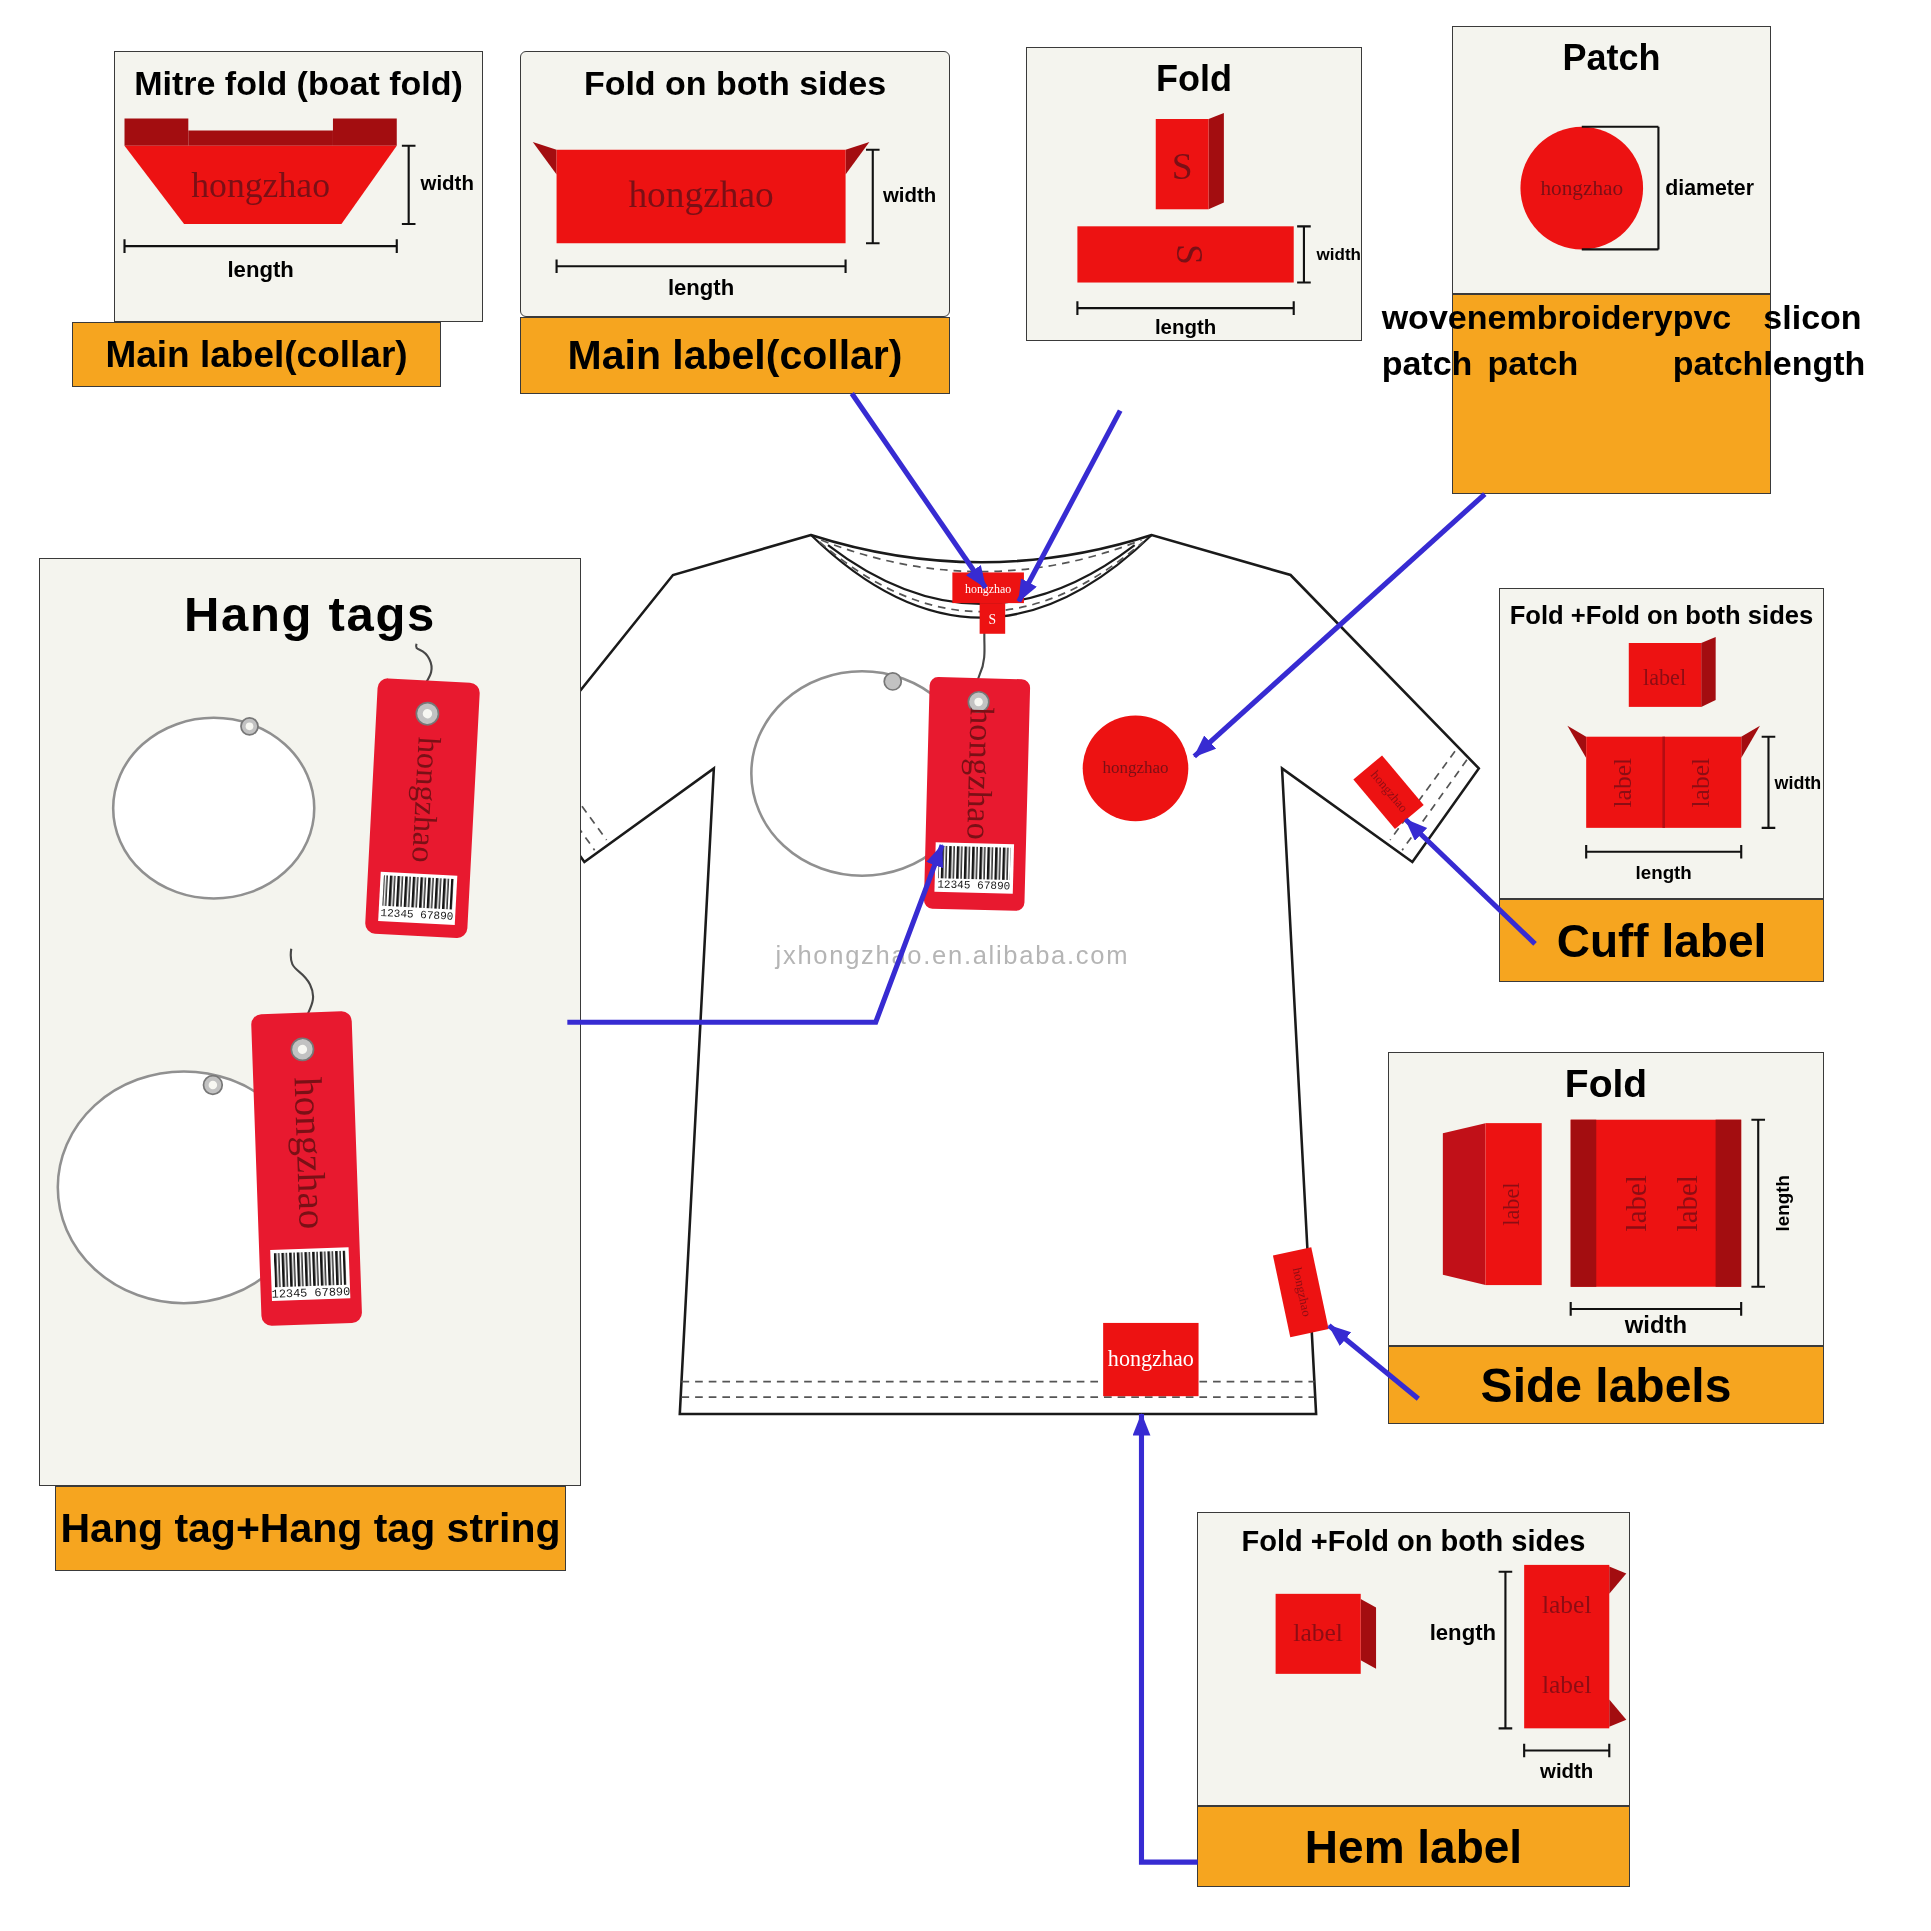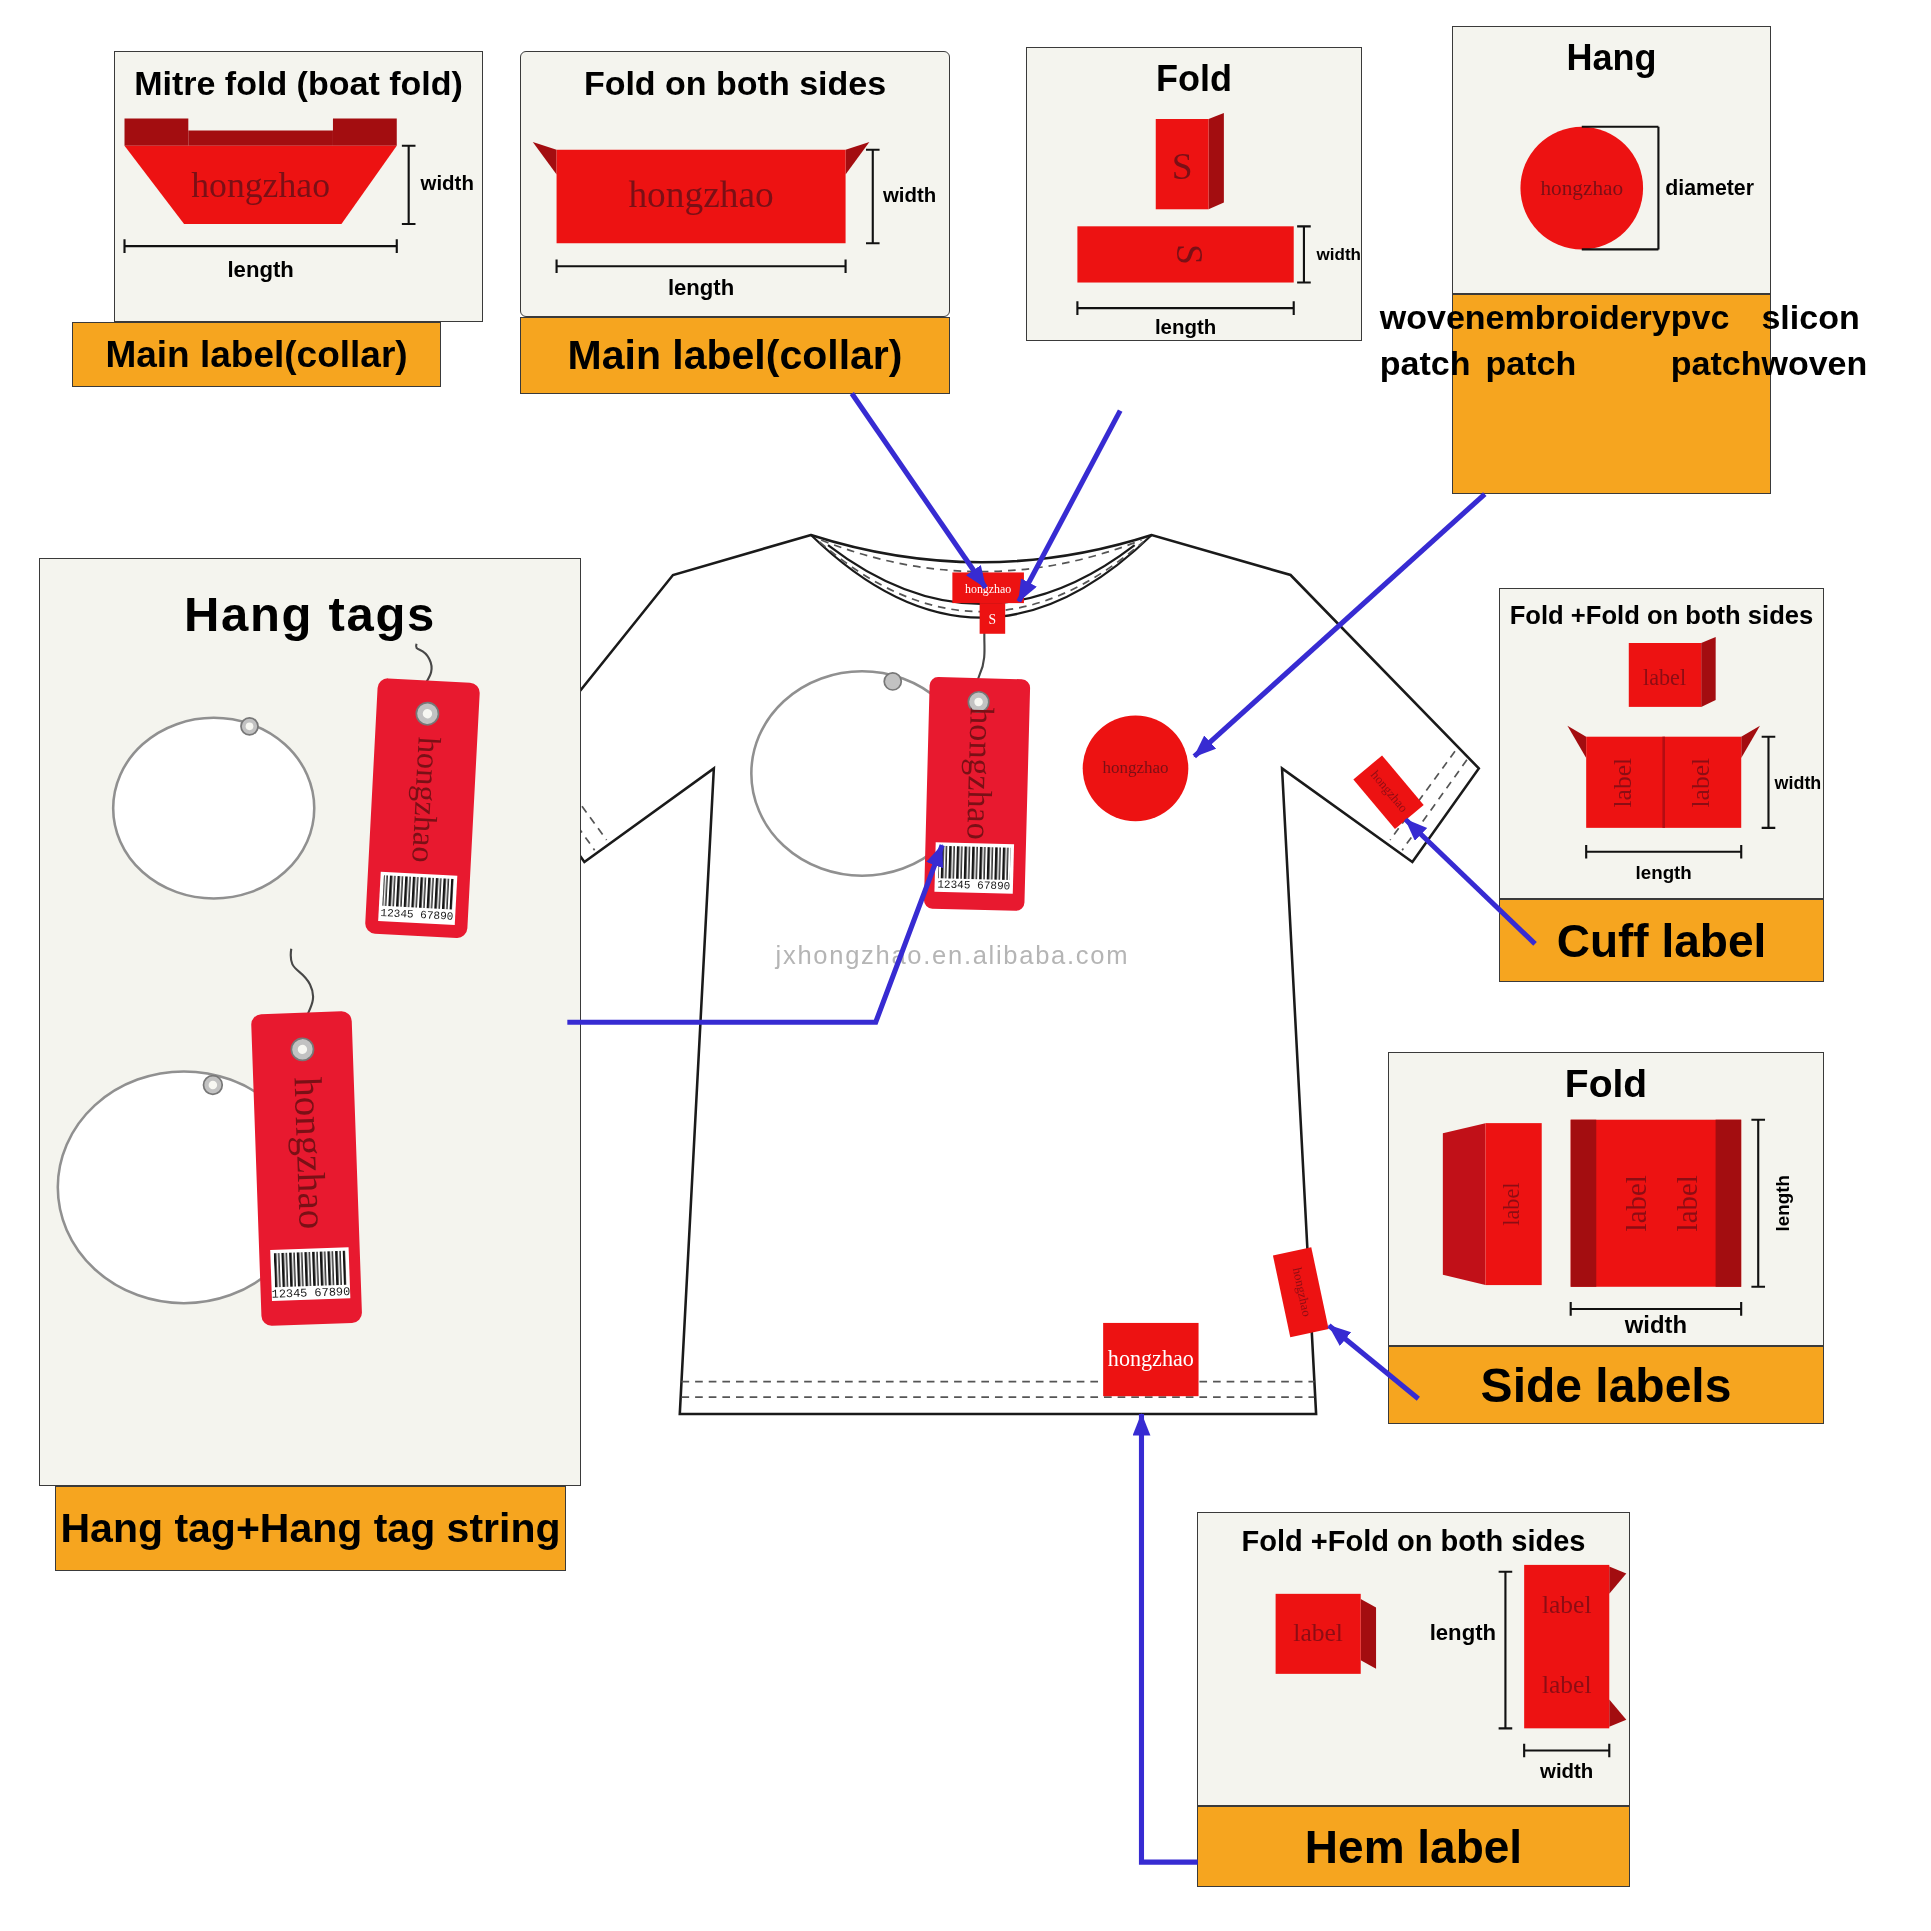--- a/index.html
+++ b/index.html
@@ -156,33 +156,33 @@
       <rect class="red" x="58" y="148" width="254" height="66"></rect>
       <text class="brandtext" x="185" y="181" font-size="44" text-anchor="middle" dominant-baseline="middle" transform="rotate(90 185 181)">S</text>
       <path class="dimline" d="M324,148 L324,214 M316,148 L332,148 M316,214 L332,214"></path>
       <text class="dimtext" x="391" y="188" font-size="20" text-anchor="end">width</text>
       <path class="dimline" d="M58,244 L312,244 M58,236 L58,252 M312,236 L312,252"></path>
       <text class="dimtext" x="185" y="274" font-size="24" text-anchor="middle">length</text>
     </svg>
   </div>
 
   <div class="panel" style="left:1452px; top:25.6px; width:319px; height:268px;">
-    <div class="panel-title" style="font-size:36px; margin-top:10.2px;">Hang</div>
+    <div class="panel-title" style="font-size:36px; margin-top:10.2px;">Patch</div>
     <svg width="316" height="213" viewBox="0 0 371 250">
       <circle class="red" cx="150" cy="128" r="72"></circle>
       <text class="brandtext" x="150" y="136" font-size="25" text-anchor="middle">hongzhao</text>
       <path class="dimline" d="M150,56 L240,56 M150,200 L240,200 M240,56 L240,200"></path>
       <text class="dimtext" x="248" y="136" font-size="25">diameter</text>
     </svg>
   </div>
   <div class="patch-block" style="left:1452px; top:294px; width:319px; height:200px;">
     <div class="patch-line">woven patch</div>
     <div class="patch-line">embroidery patch</div>
     <div class="patch-line">pvc patch</div>
-    <div class="patch-line">slicon woven</div>
+    <div class="patch-line">slicon length</div>
   </div>
 
   <div class="panel" style="left:39px; top:558px; width:542px; height:928px;justify-content:center;">
     <div class="panel-title" style="font-size:49px; margin-top:19px; letter-spacing:1.7px;">Hang tags</div>
     <svg width="508" height="835" viewBox="0 0 596 980">
       <defs>
         <pattern id="bcB" width="9" height="10" patternUnits="userSpaceOnUse">
           <rect width="9" height="10" fill="#ffffff"></rect>
           <rect x="0" width="3" height="10" fill="#141414"></rect>
           <rect x="5" width="1.6" height="10" fill="#141414"></rect>

